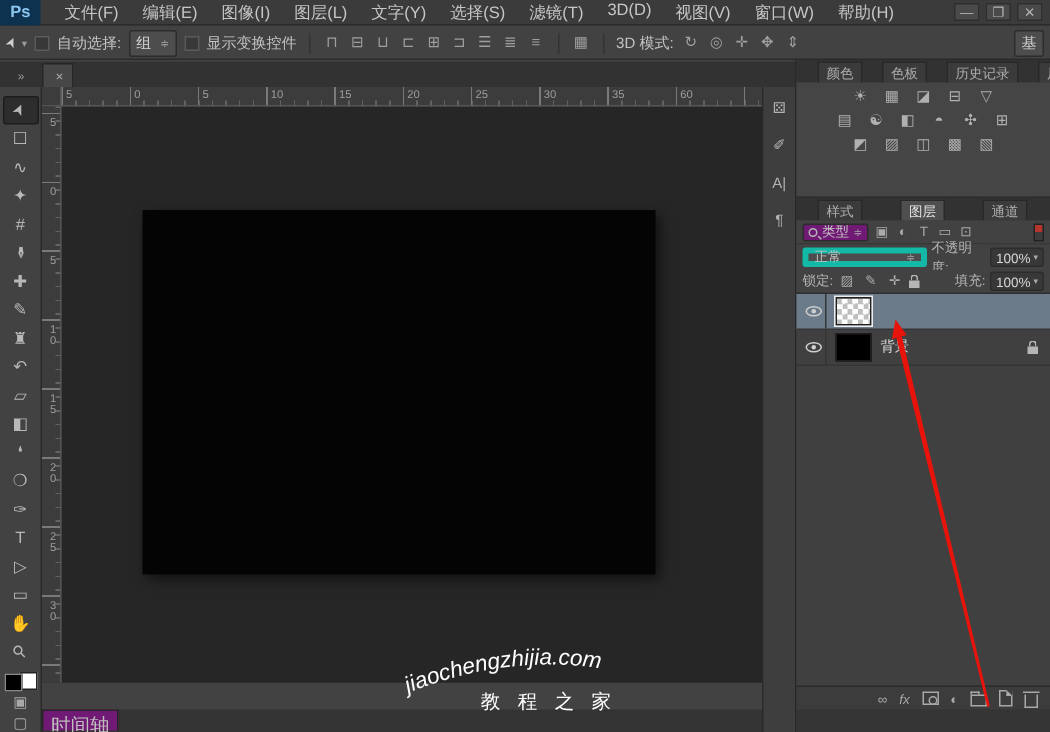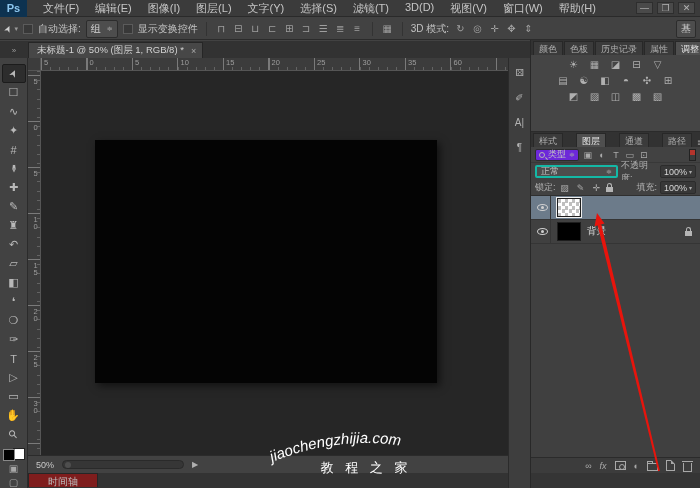--- a/index.html
+++ b/index.html
@@ -66,45 +66,45 @@
 
   
   .statusbar{position:absolute;left:28px;top:455px;width:482px;height:18px;background:#424242;border-top:1px solid #2b2b2b;display:flex;align-items:center;font-size:9px;gap:8px;padding-left:8px;}
   .status-zoom{color:#c9c9c9;}
   .doc-info{width:122px;height:9px;background:#363636;border:1px solid #2a2a2a;border-radius:5px;position:relative;}
   .doc-info::before{content:'';position:absolute;left:2px;top:1px;width:6px;height:6px;border-radius:50%;background:#4e4e4e;}
   .status-arrow{color:#b0b0b0;font-size:8px;}
 
   
   .timelinebar{position:absolute;left:28px;top:473px;width:482px;height:15px;background:#333;display:flex;}
-  .tl-tab{background:#7f1d1d;border:1px solid #262626;border-bottom:none;color:#bdbdbd;font-size:10px;padding:1px 19px;height:14px;}
+  .tl-tab{background:#701a75;border:1px solid #262626;border-bottom:none;color:#bdbdbd;font-size:13px;padding:1px 5px;height:14px;}
 
   
   .collstrip{position:absolute;left:508px;top:58px;width:22px;height:430px;background:#3e3e3e;border-left:1px solid #2b2b2b;display:flex;flex-direction:column;align-items:center;padding-top:6px;gap:9px;}
   .coll-ic{width:18px;height:16px;display:flex;align-items:center;justify-content:center;color:#b2b2b2;font-size:10px;}
 
   
   .rightpanel{position:absolute;left:530px;top:40px;width:170px;height:448px;background:#3a3a3a;border-left:1px solid #282828;display:flex;flex-direction:column;}
   .ptabs{height:15px;display:flex;align-items:flex-end;background:#323232;padding-left:2px;gap:1px;}
-  .ptab{font-size:9px;color:#aeaeae;background:#3b3b3b;border:1px solid #282828;border-bottom:none;padding:1px 5px;height:14px;white-space:nowrap;}
+  .ptab{font-size:9px;color:#aeaeae;background:#3b3b3b;border:1px solid #282828;border-bottom:none;padding:1px 5px;height:14px;white-space:nowrap;margin-left:12px;}
   .ptab.active{background:#4f4f4f;color:#e4e4e4;}
   .ptab-menu{margin-left:auto;color:#9a9a9a;font-size:8px;padding:0 4px;}
   .adj-content{height:77px;background:#454545;border-bottom:1px solid #2b2b2b;padding:3px 6px;}
   .adj-title{font-size:9.5px;color:#c9c9c9;margin:2px 0 3px 2px;}
   .adj-row{display:flex;justify-content:center;gap:7px;margin-bottom:3px;}
   .adj-ic{width:14px;height:13px;display:flex;align-items:center;justify-content:center;color:#b0b0b0;font-size:10px;}
 
   .filter-row,.blend-row,.lock-row{display:flex;align-items:center;gap:3px;background:#424242;padding:0 4px;font-size:9px;color:#c3c3c3;}
   .filter-row{height:16px;border-bottom:1px solid #383838;}
   .blend-row{height:17px;}
   .lock-row{height:16px;border-bottom:1px solid #2f2f2f;}
-  .kind-dd{background:#6d28d9;border:1px solid #2c2c2c;border-radius:2px;display:inline-flex;align-items:center;gap:3px;padding:0 3px;height:12px;font-size:9px;}
+  .kind-dd{background:#701a75;border:1px solid #2c2c2c;border-radius:2px;display:inline-flex;align-items:center;gap:3px;padding:0 3px;height:12px;font-size:9px;}
   .flt-ic{width:12px;text-align:center;color:#aaa;font-size:9px;}
   .flt-toggle{margin-left:auto;width:7px;height:12px;border:1px solid #222;background:linear-gradient(#b5342c 0 50%,#3c3c3c 50%);}
-  .blend-dd{width:88px;height:13px;background:#4d4d4d;border:2px solid #14b8a6;border-radius:2px;display:inline-flex;align-items:center;justify-content:space-between;padding:0 4px;}
+  .blend-dd{width:88px;height:13px;background:#4d4d4d;border:4px solid #14b8a6;border-radius:2px;display:inline-flex;align-items:center;justify-content:space-between;padding:0 4px;}
   .val-dd{background:#383838;border:1px solid #2c2c2c;border-radius:2px;height:13px;display:inline-flex;align-items:center;gap:2px;padding:0 3px;color:#d8d8d8;}
   .dim-lbl{color:#b5b5b5;}
 
   .layerlist{flex:1;background:#404040;display:flex;flex-direction:column;}
   .layer-row{height:24px;display:flex;align-items:center;gap:6px;border-bottom:1px solid #353535;padding:0 4px;color:#d6d6d6;font-size:9.5px;}
   .layer-row.selected{background:#6c7b8a;color:#f2f2f2;}
   .eye-box{width:16px;height:100%;border-right:1px solid #353535;display:flex;align-items:center;justify-content:center;flex:none;}
   .eye-ic{width:11px;height:7px;border:1px solid #d0d0d0;border-radius:50%;position:relative;}
   .eye-ic::after{content:'';position:absolute;left:3px;top:1px;width:3px;height:3px;border-radius:50%;background:#d0d0d0;}
   .thumb{width:24px;height:19px;border:1px solid #1e1e1e;flex:none;}
@@ -197,21 +197,20 @@
         <span class="mini-ic" data-name="3d-drag-icon">✛</span>
         <span class="mini-ic" data-name="3d-slide-icon">✥</span>
         <span class="mini-ic" data-name="3d-scale-icon">⇕</span>
       </span>
     <span class="workspace-btn" data-name="workspace-switcher-button">基</span>
   </div>
 
   <div class="tabbar" data-name="document-tab-bar">
     <div class="tb-toggle" data-name="toolbar-collapse-icon">»</div>
     <div class="doc-tab" data-name="document-tab">
-      <span data-name="document-tab-title">未标题-1 @ 50% (图层 1, RGB/8) *</span>
       <span class="doc-close" data-name="document-close-icon">×</span>
     </div>
   </div>
 
   <div class="toolbar" data-name="tools-panel">
     <div data-name="tool-list" style="display:flex;flex-direction:column;align-items:center;">
 
     <div class="tool selected" data-name="move-tool">
           <span class="tg" data-name="tool-glyph">➤</span>
         </div>
@@ -321,25 +320,20 @@
       <defs>
           <path id="wm-arc" d="M 6 42 Q 100 4 194 42"></path>
         </defs>
       <text font-size="15" fill="#ffffff" font-style="italic" font-family="DejaVu Serif, serif">
         <textPath href="#wm-arc" data-name="watermark-line1">jiaochengzhijia.com</textPath>
       </text>
       <text x="100" y="52" text-anchor="middle" font-size="13" fill="#ffffff" letter-spacing="4" data-name="watermark-line2">教 程 之 家</text>
     </svg>
   </div>
 
-  <div class="statusbar" data-name="status-bar">
-    <span class="status-zoom" data-name="zoom-level">50%</span>
-    <span class="doc-info" data-name="document-info-field"></span>
-    <span class="status-arrow" data-name="status-arrow-icon">▶</span>
-  </div>
 
   <div class="timelinebar" data-name="timeline-bar">
     <div class="tl-tab" data-name="timeline-tab">时间轴</div>
   </div>
 
   <div class="collstrip" data-name="collapsed-panel-strip">
     <div style="display:flex;flex-direction:column;align-items:center;gap:9px;">
 
     <div class="coll-ic" data-name="brush-presets-panel-icon">⚄</div>
         <div class="coll-ic" data-name="brush-panel-icon">✐</div>

